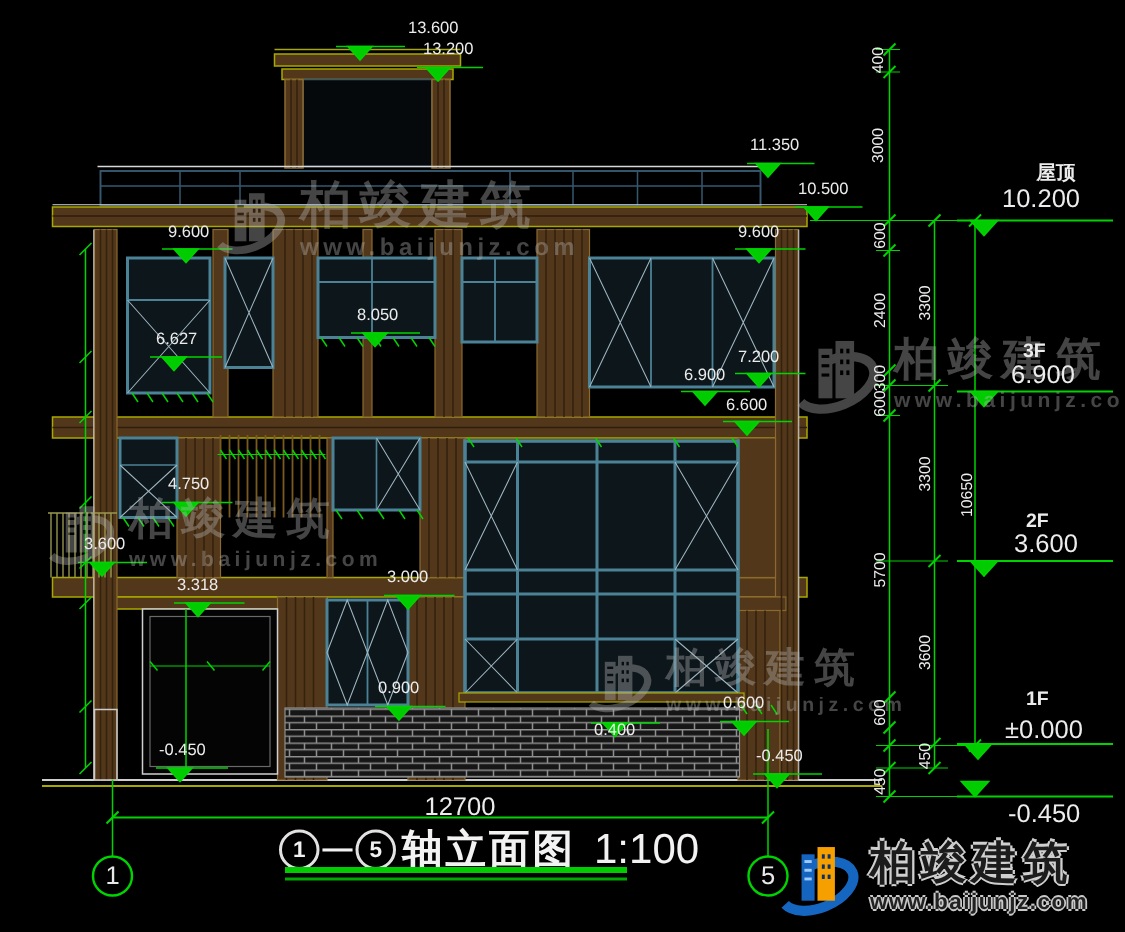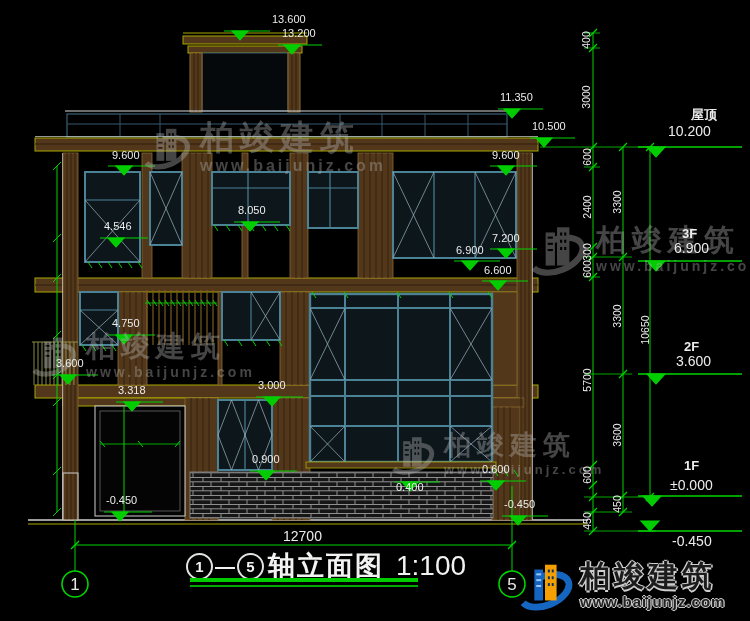--- a/index.html
+++ b/index.html
@@ -2,21 +2,21 @@
 <html><head>
 <meta charset="utf-8">
 <style>
   html,body{margin:0;padding:0;background:#000;}
   #canvas{position:relative;width:750px;height:621px;background:#000;overflow:hidden;
           font-family:"Liberation Sans","DejaVu Sans",sans-serif;}
   svg.cad{position:absolute;left:0;top:0;}
   
   .dim-label{position:absolute;color:#ececec;font-size:11px;line-height:1;white-space:nowrap;z-index:5;}
   .dim-label.v{transform:translate(-50%,-50%) rotate(-90deg);font-size:10.5px;}
-  .dim-label.lg{font-size:14px;}
+  .dim-label.lg{font-size:17px;}
   .dim-label.fl{font-size:13px;font-weight:bold;}
   .dim-label.bubble{transform:translate(-50%,-50%);font-size:17px;color:#e8e8e8;z-index:6;}
   
   .wm{position:absolute;display:flex;align-items:center;gap:8px;opacity:.38;z-index:4;pointer-events:none;}
   .wm .wm-col{display:flex;flex-direction:column;line-height:1;}
   .wm .wm-text{color:#b5b5b5;font-weight:bold;letter-spacing:6px;}
   .wm .wm-url{color:#b5b5b5;font-weight:bold;letter-spacing:3px;margin-top:4px;}
   
   .title-bar{position:absolute;left:186px;top:548px;display:flex;align-items:center;gap:4px;z-index:6;color:#f2f2f2;}
   .axis-bubble-sm{display:inline-flex;align-items:center;justify-content:center;width:23px;height:23px;
@@ -264,21 +264,21 @@
 </svg>
 
 <div style="position:absolute;left:0;top:0;width:750px;height:621px;">
       <span class="dim-label" style="left: 228px; top: 14px; margin-left: 44px;">13.600</span>
       <span class="dim-label" style="left: 282px; top: 28px;">13.200</span>
       <span class="dim-label" style="left: 500px; top: 92px;">11.350</span>
       <span class="dim-label" style="left: 532px; top: 121px;">10.500</span>
       <span class="dim-label" style="left: 112px; top: 150px;">9.600</span>
       <span class="dim-label" style="left: 492px; top: 150px;">9.600</span>
       <span class="dim-label" style="left: 238px; top: 205px;">8.050</span>
-      <span class="dim-label" style="left: 104px; top: 221px;">4.546</span>
+      <span class="dim-label" style="left: 104px; top: 221px;">6.627</span>
       <span class="dim-label" style="left: 492px; top: 233px;">7.200</span>
       <span class="dim-label" style="left: 456px; top: 245px;">6.900</span>
       <span class="dim-label" style="left: 484px; top: 265px;">6.600</span>
       <span class="dim-label" style="left: 112px; top: 318px;">4.750</span>
       <span class="dim-label" style="left: 56px; top: 358px;">3.600</span>
       <span class="dim-label" style="left: 258px; top: 380px;">3.000</span>
       <span class="dim-label" style="left: 118px; top: 385px;">3.318</span>
       <span class="dim-label" style="left: 252px; top: 454px;">0.900</span>
       <span class="dim-label" style="left: 396px; top: 482px;">0.400</span>
       <span class="dim-label" style="left: 482px; top: 464px;">0.600</span>

